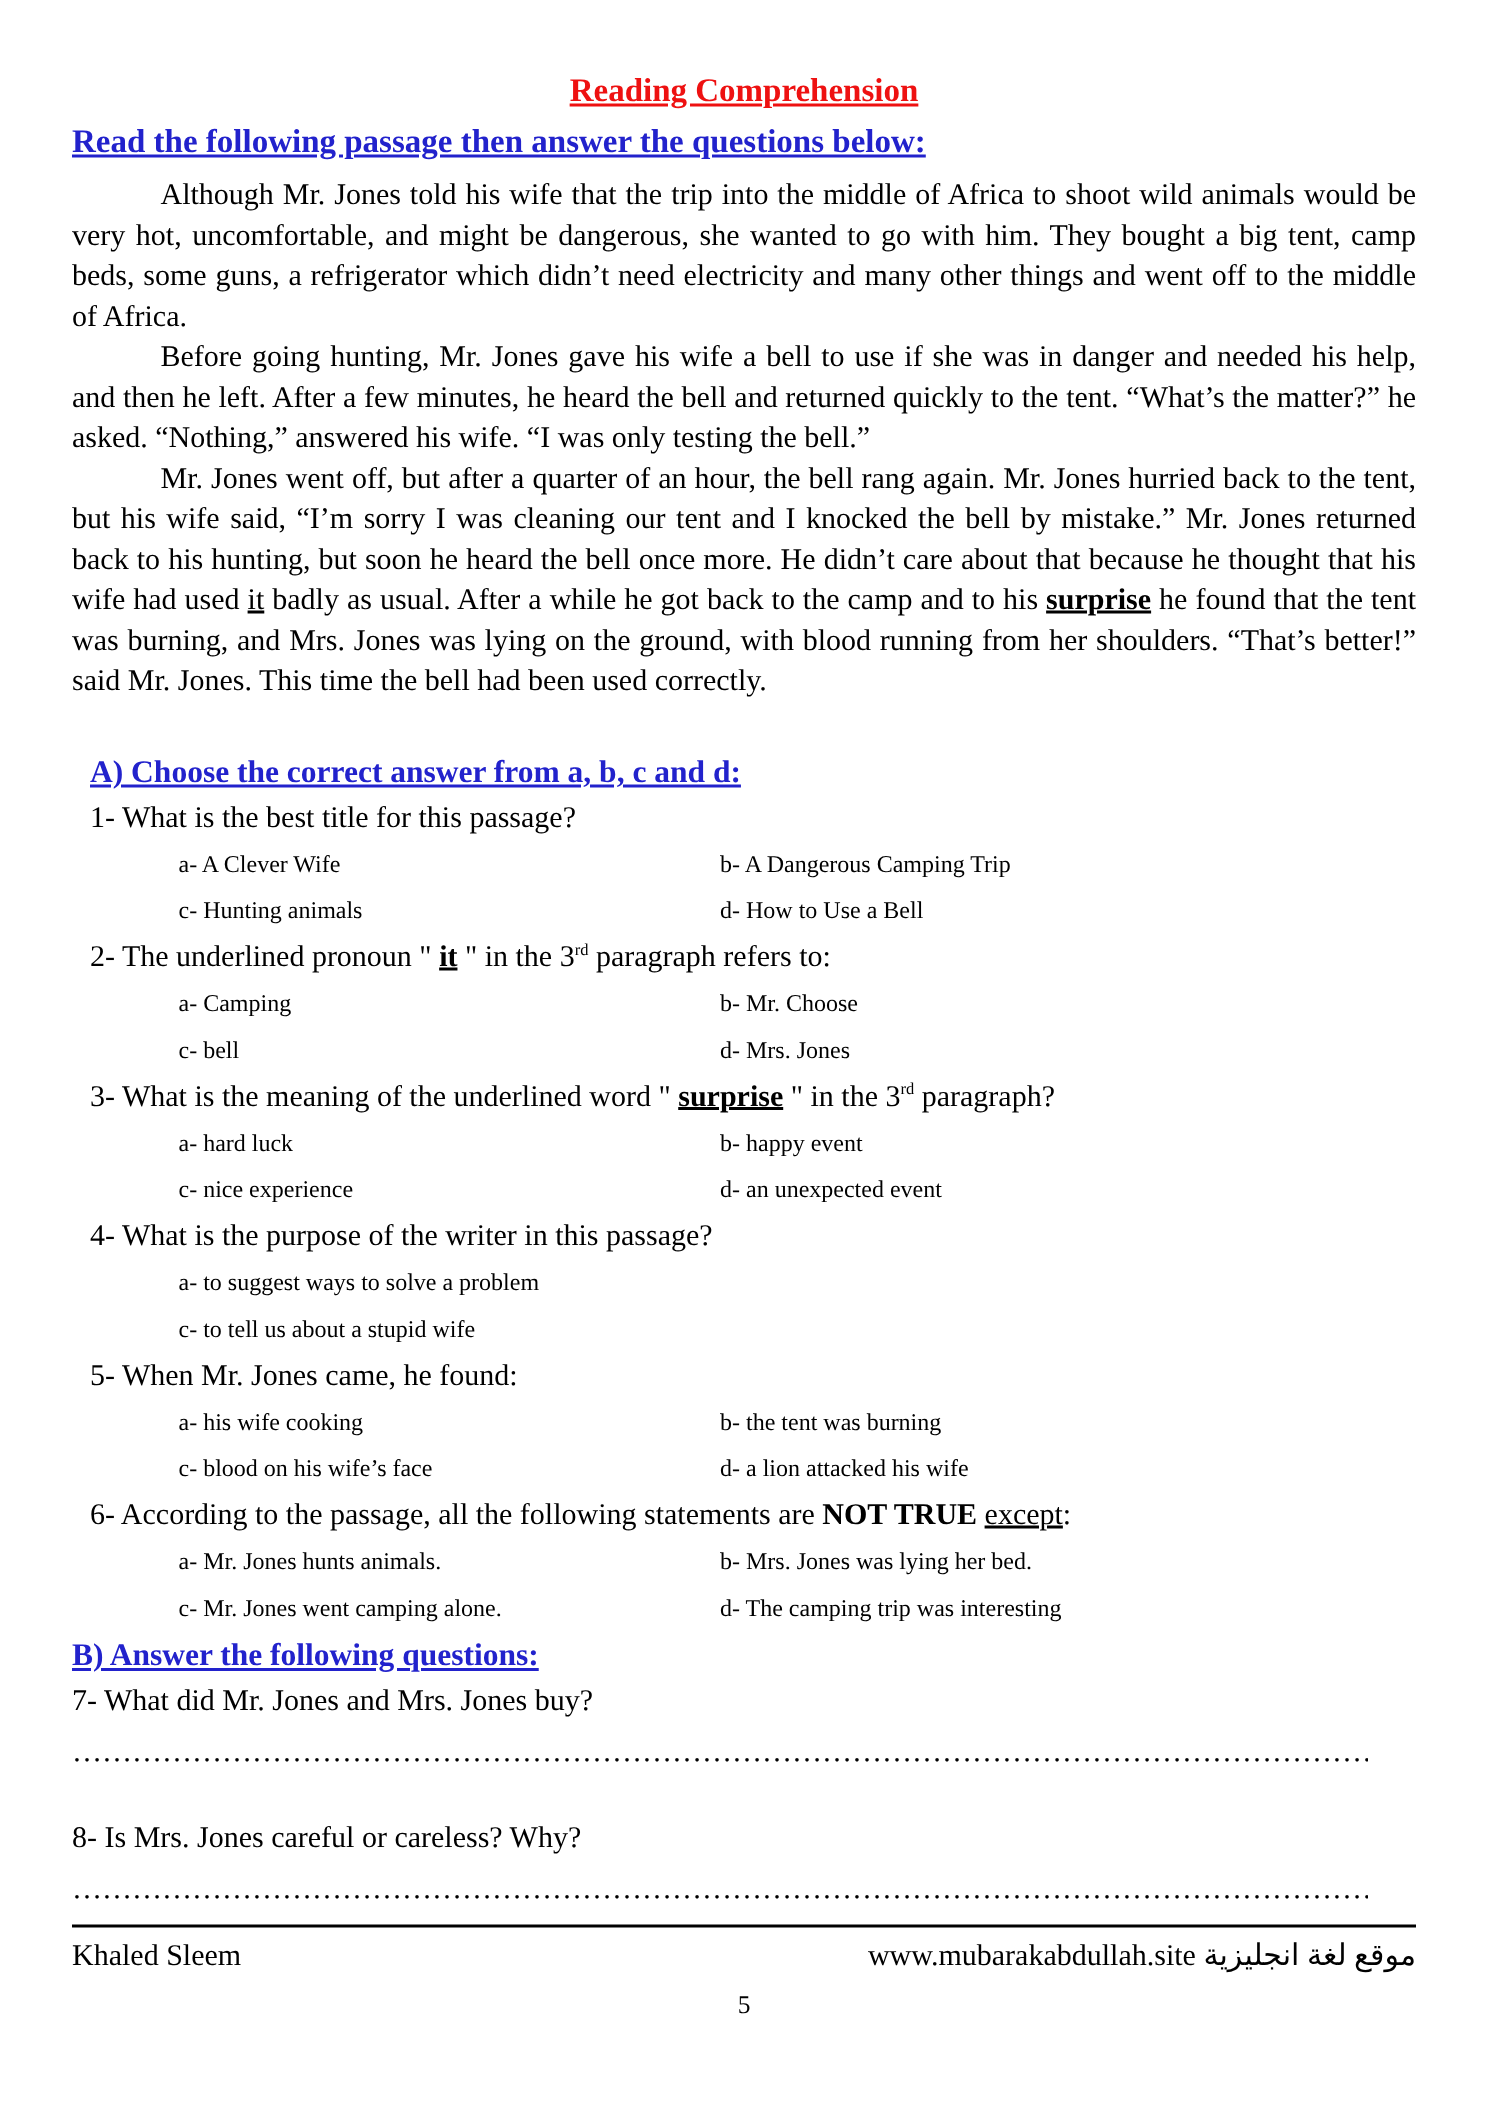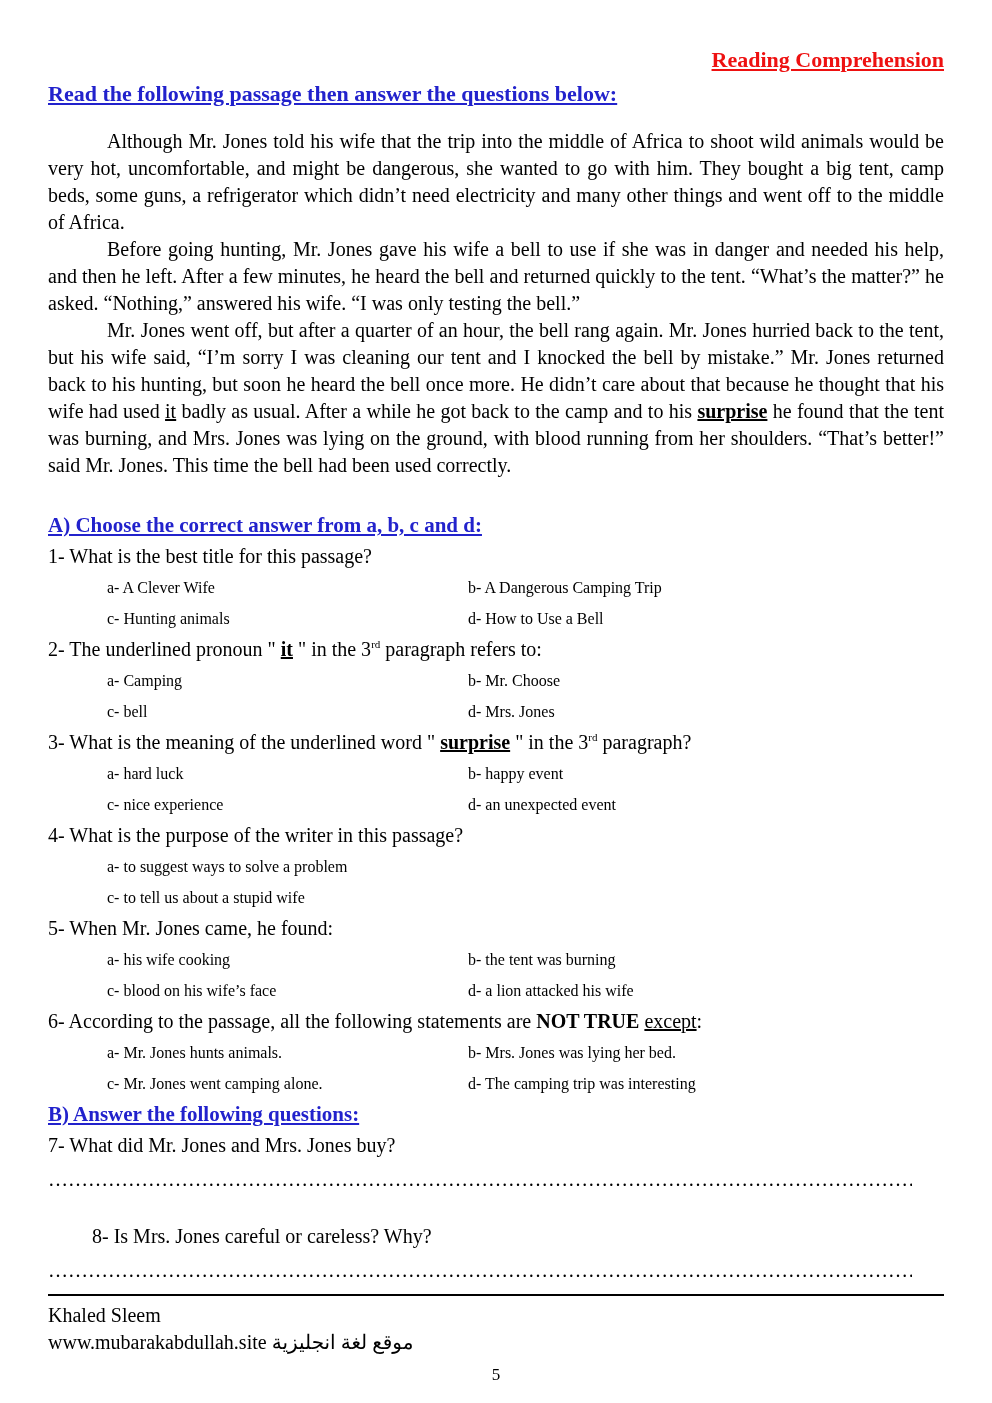--- a/index.html
+++ b/index.html
@@ -10,87 +10,86 @@
     color: #000000;
   }
   .page {
     width: 992px;
     height: 1403px;
     padding: 46px 48px 0 48px;
     overflow: hidden;
     background: #ffffff;
   }
   .doc-title {
-    text-align: right;
+    text-align: center;
     font-size: 22px;
     line-height: 28px;
     font-weight: bold;
     color: var(--title-red, #ee1111);
     text-decoration: underline;
   }
   .instruction {
     margin-top: 6px;
     font-size: 22px;
     line-height: 28px;
     font-weight: bold;
     color: var(--heading-blue, #2222cc);
     text-decoration: underline;
   }
-  .passage { margin-top: 20px; }
+  .passage { margin-top: 9px; }
   .passage p {
     font-size: 20px;
     line-height: 27px;
     text-align: justify;
     text-indent: 59px;
   }
   .u  { text-decoration: underline; }
   .b  { font-weight: bold; }
   .bu { font-weight: bold; text-decoration: underline; }
   .section-heading {
     font-size: 21px;
     line-height: 31px;
     font-weight: bold;
     color: var(--heading-blue, #2222cc);
     text-decoration: underline;
   }
-  .secA { margin-top: 31px; }
+  .secA { margin-top: 31px; margin-left: 12px; }
   .q-text {
     font-size: 20px;
     line-height: 31px;
   }
   .q-text sup { font-size: 11px; line-height: 0; vertical-align: super; }
   .opt-row {
     position: relative;
     font-size: 16px;
     line-height: 31px;
     padding-left: 59px;
   }
   .opt-b { position: absolute; left: 420px; top: 0; }
   .dots {
     margin-top: 6px;
     font-size: 20px;
     line-height: 24px;
     width: 864px;
     overflow: hidden;
     white-space: nowrap;
   }
-  .q8 { margin-top: 30px; margin-left: 44px; }
+  .q8 { margin-top: 30px; }
   .footer-rule {
     margin-top: 12px;
     border-top: 2px solid #000000;
     width: 896px;
   }
   .footer-row {
     display: flex;
     justify-content: space-between;
     align-items: baseline;
     padding-top: 6px;
     font-size: 20px;
     line-height: 27px;
-    flex-direction: column;
   }
   .page-num {
     margin-top: 8px;
     text-align: center;
     font-size: 17px;
     line-height: 22px;
   }
 </style>
 </head>
 <body>

